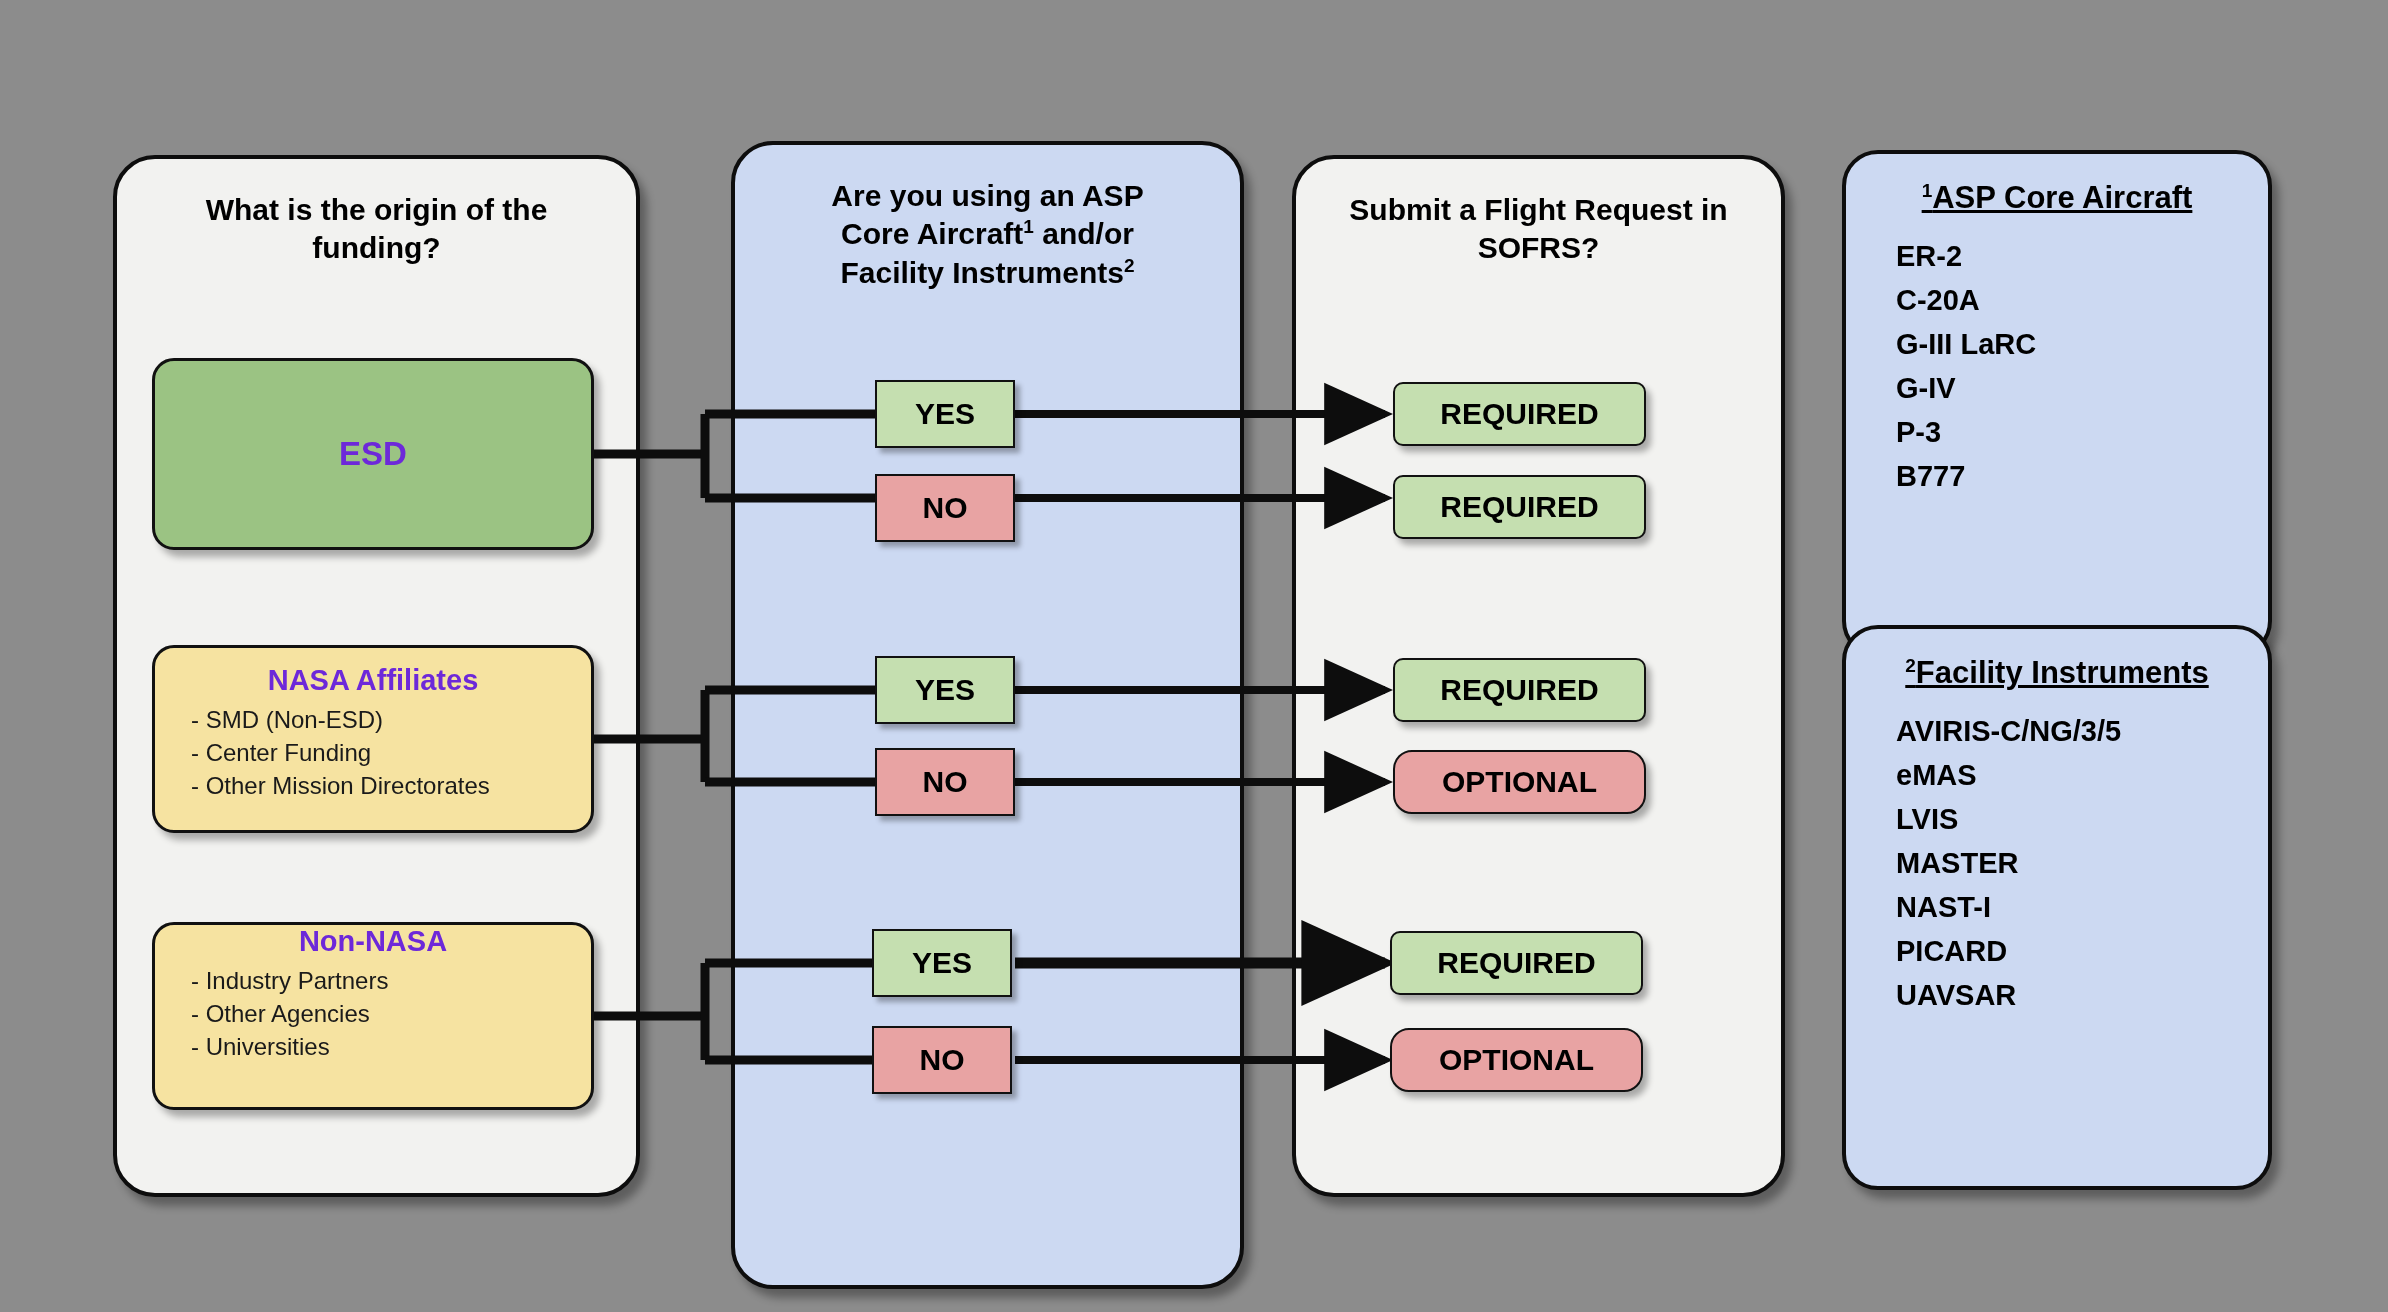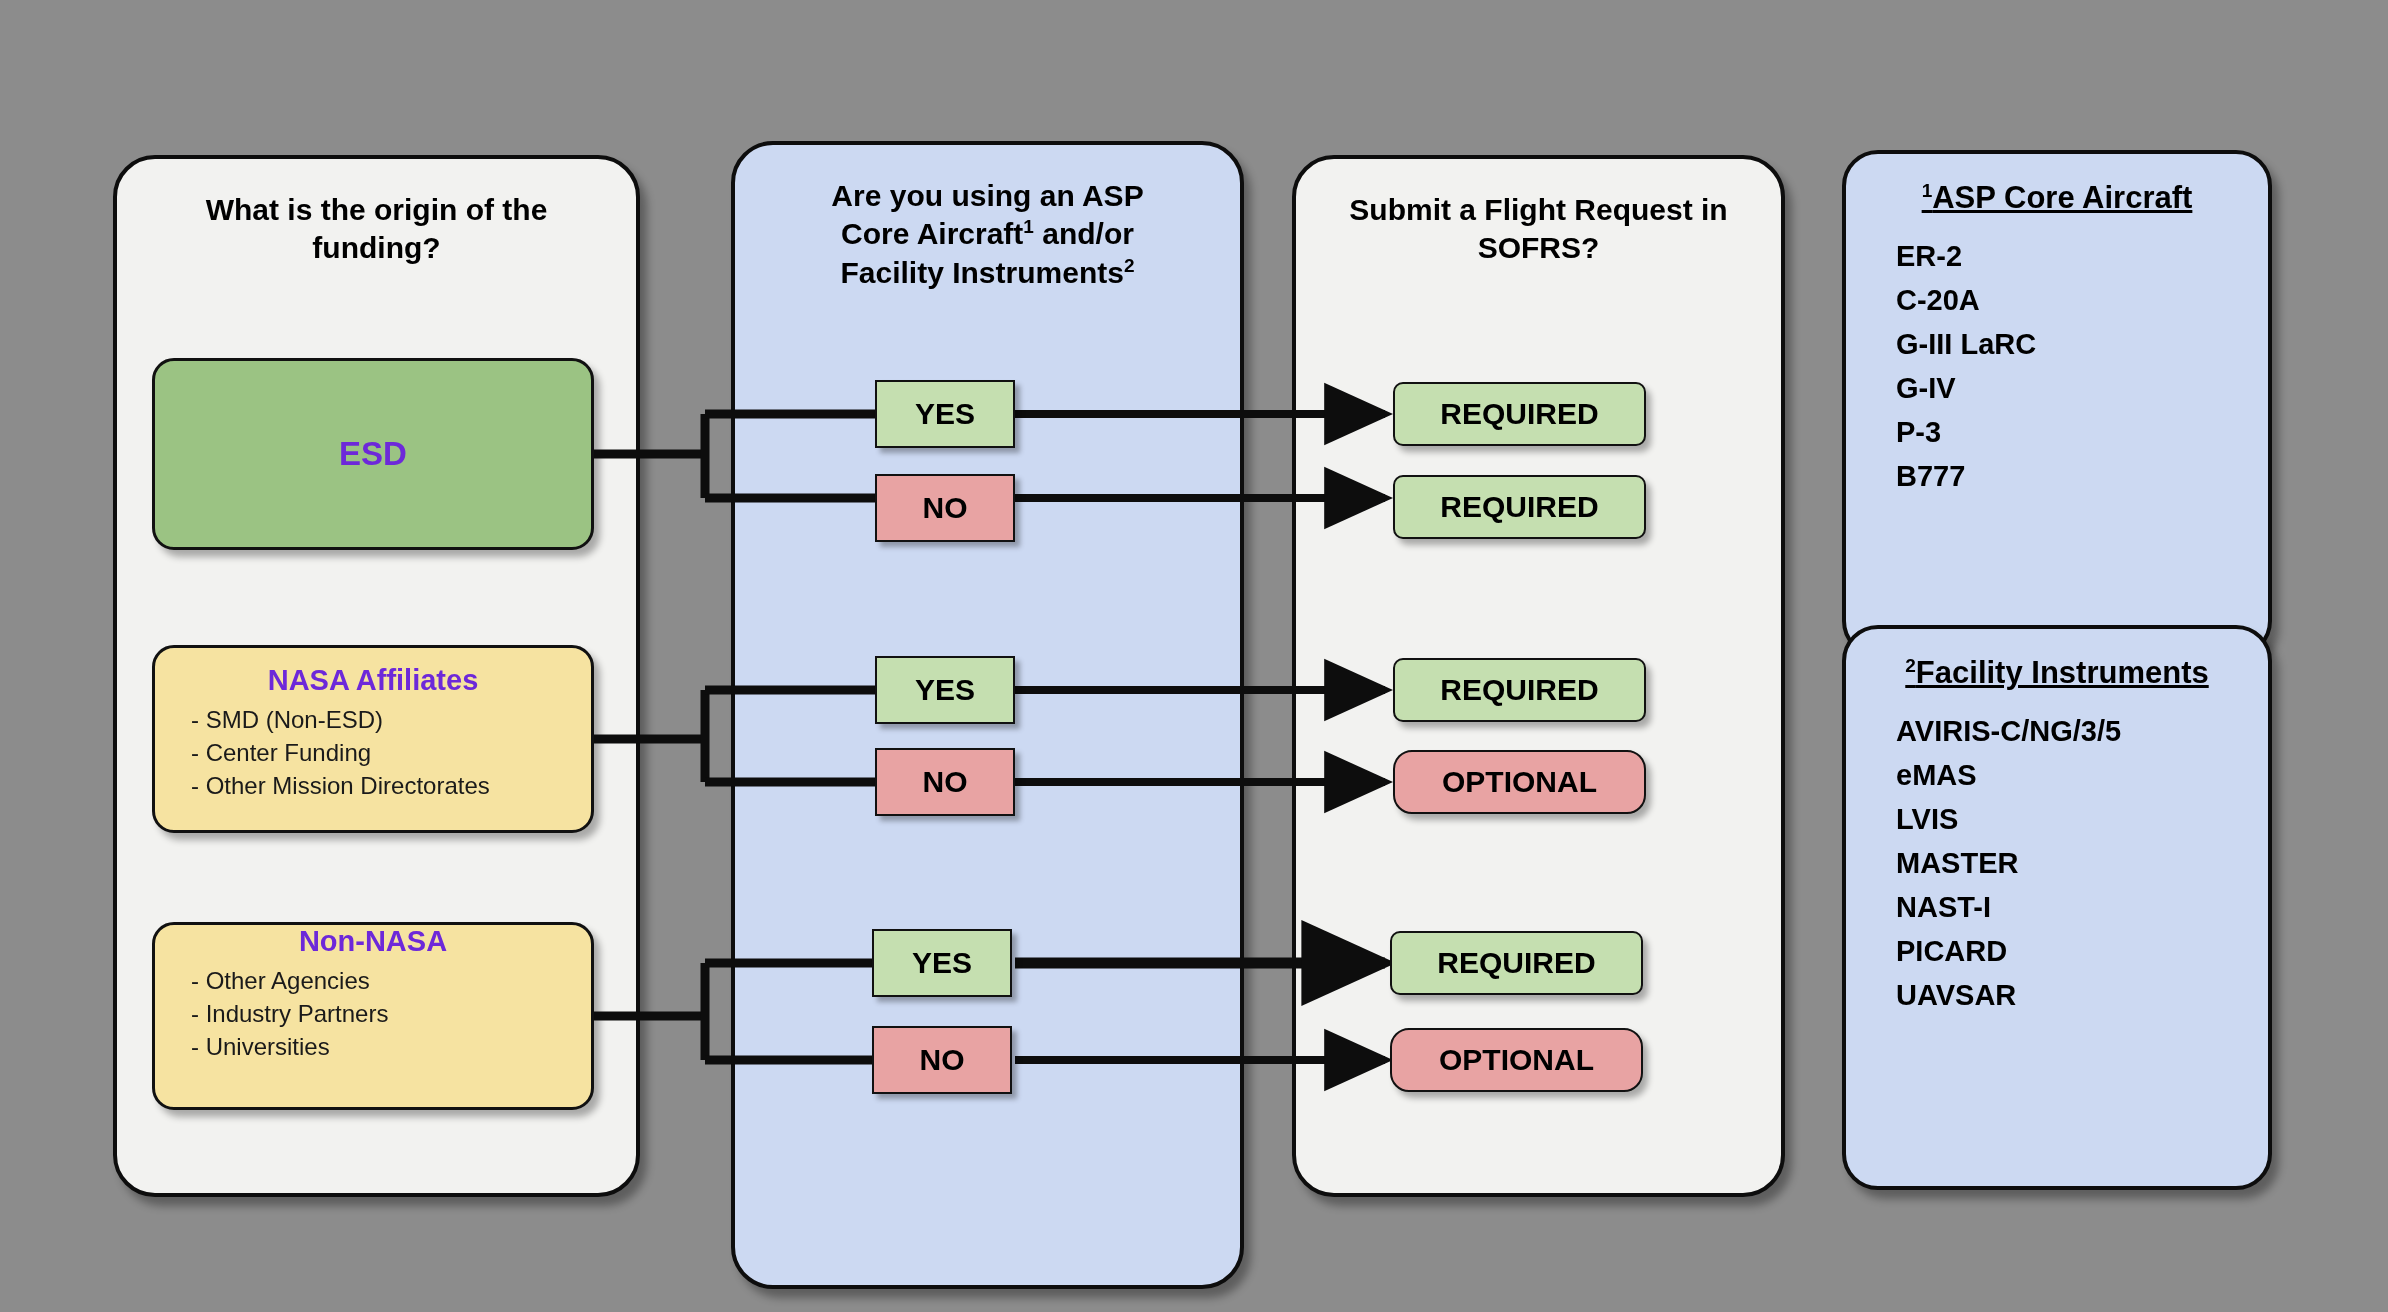--- a/index.html
+++ b/index.html
@@ -149,22 +149,22 @@
     <ul class="sb-list">
       <li>- SMD (Non-ESD)</li>
       <li>- Center Funding</li>
       <li>- Other Mission Directorates</li>
     </ul>
   </div>
 
   <div class="srcbox yellow" style="left:152px;top:922px;width:442px;height:188px;padding:0 18px;">
     <div class="sb-title">Non-NASA</div>
     <ul class="sb-list">
+      <li>- Industry Partners</li>
       <li>- Other Agencies</li>
-      <li>- Industry Partners</li>
       <li>- Universities</li>
     </ul>
   </div>
 
   <svg id="wires" viewBox="0 0 2388 1312">
     <defs>
       <marker id="ah" markerWidth="9" markerHeight="9" refX="7.6" refY="4.5" orient="auto" markerUnits="strokeWidth">
         <path d="M0,0.6 L8.6,4.5 L0,8.4 Z" fill="#0d0d0d"></path>
       </marker>
     </defs>

